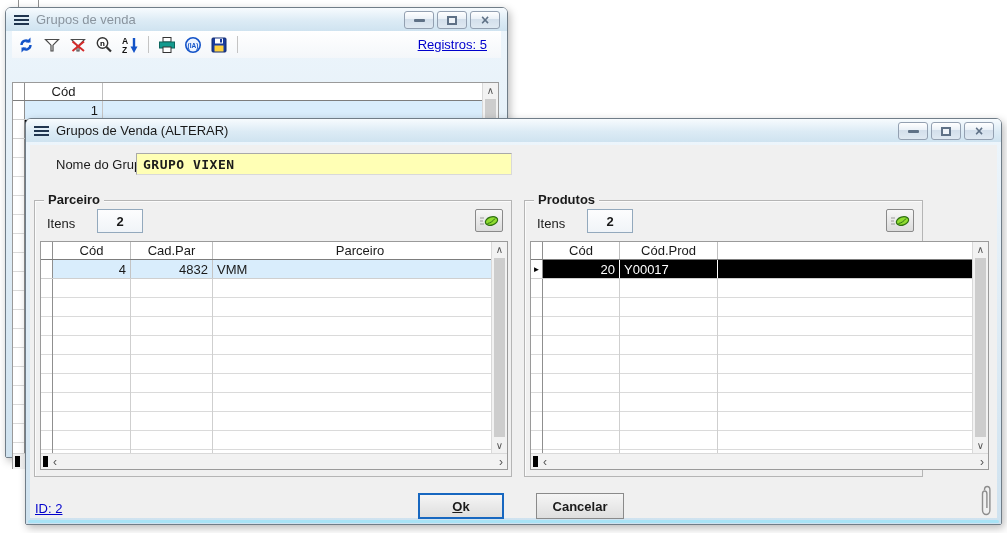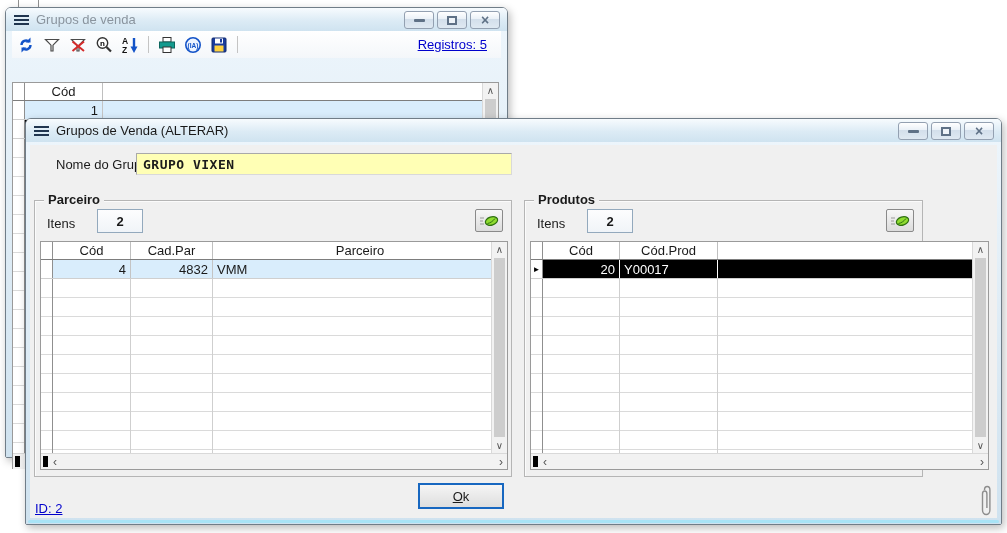--- a/index.html
+++ b/index.html
@@ -92,23 +92,23 @@
                  display:flex; align-items:center; justify-content:center; font-weight:bold; }
   .run-btn { position:absolute; right:8px; top:8px; width:28px; height:23px;
              border:1px solid #8a8a8a; border-radius:2px;
              background:linear-gradient(#f7f7f7,#dcdcdc); display:flex; align-items:center;
              justify-content:center; cursor:pointer; }
   .inner-grid { left:5px; top:40px; height:229px; }
   .inner-grid .grid-body { top:18px; height:195px; }
   #grid-parceiro { width:468px; } #grid-parceiro .grid-body { width:452px; }
   #grid-produtos { width:459px; } #grid-produtos .grid-body { width:443px; }
 
-  .btn { position:absolute; top:338px; height:26px; display:flex; align-items:center;
+  .btn { position:absolute; top:348px; height:26px; display:flex; align-items:center;
          justify-content:center; background:linear-gradient(#f5f5f5,#dedede);
-         font-size:13px; cursor:pointer; }
+         font-size:13px; cursor:pointer;font-weight:bold; }
   #btn-ok { left:388px; width:86px; border:2px solid #1767c0; }
   #btn-ok .btn-label { display:block; }
   #btn-ok .btn-label::first-letter { text-decoration:underline; }
   #btn-cancel { left:506px; width:88px; border:1px solid #8a8a8a; }
   #id-link { position:absolute; left:5px; top:356px; }
   #paperclip { position:absolute; left:950px; top:340px; }
 
   #artifact { position:absolute; left:18px; top:0; width:21px; height:7px; background:#fff;
               border-left:1px solid #909090; border-right:1px solid #909090; z-index:1; }
   svg { display:block; }
@@ -343,20 +343,23 @@
             <span class="thumbv"></span>
               <span class="la">‹</span>
               <span class="ra">›</span>
           </div>
         </div>
       </div>
 
       <div id="btn-ok" class="btn">
         <span class="btn-label">Ok</span>
       </div>
+      <div id="btn-cancel" class="btn">
+        <span class="btn-label">Cancelar</span>
+      </div>
       <span id="id-link" class="link">ID: 2</span>
       <span id="paperclip">
         <svg width="14" height="32" viewBox="0 0 14 32">
           <path d="M4.5 5 C4.5 3 5.6 1.5 7.2 1.5 C8.8 1.5 9.9 3 9.9 5 L9.9 25 C9.9 27.5 8.3 29.5 6.2 29.5 C4.1 29.5 2.5 27.5 2.5 25 L2.5 9 C2.5 7.3 3.4 6 4.7 6 C6 6 6.9 7.3 6.9 9 L6.9 23" fill="none" stroke="#8d8d8d" stroke-width="1.4"></path>
         </svg>
       </span>
 
     </div>
   </div>
 </div>

